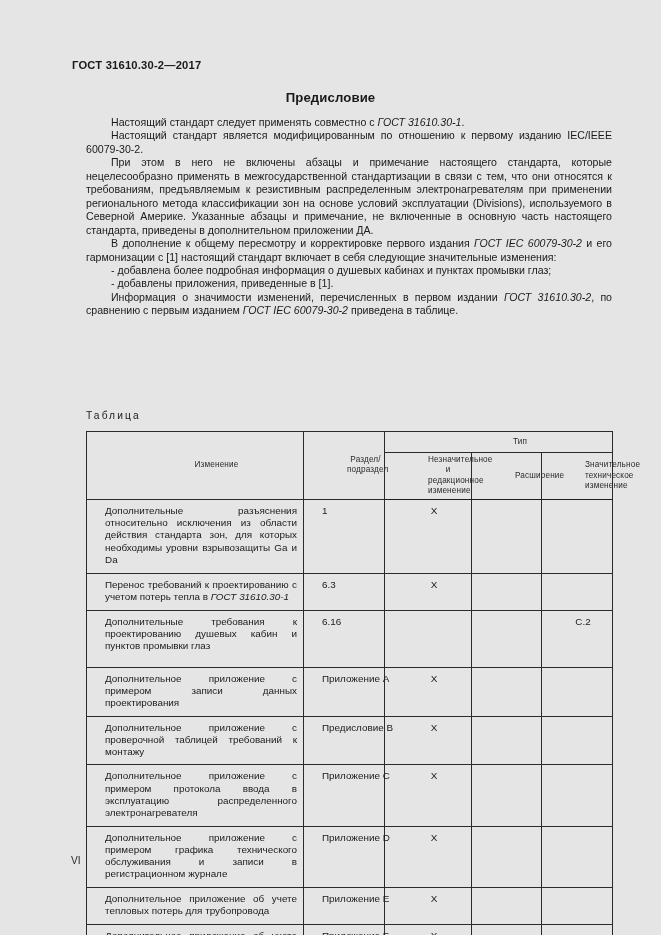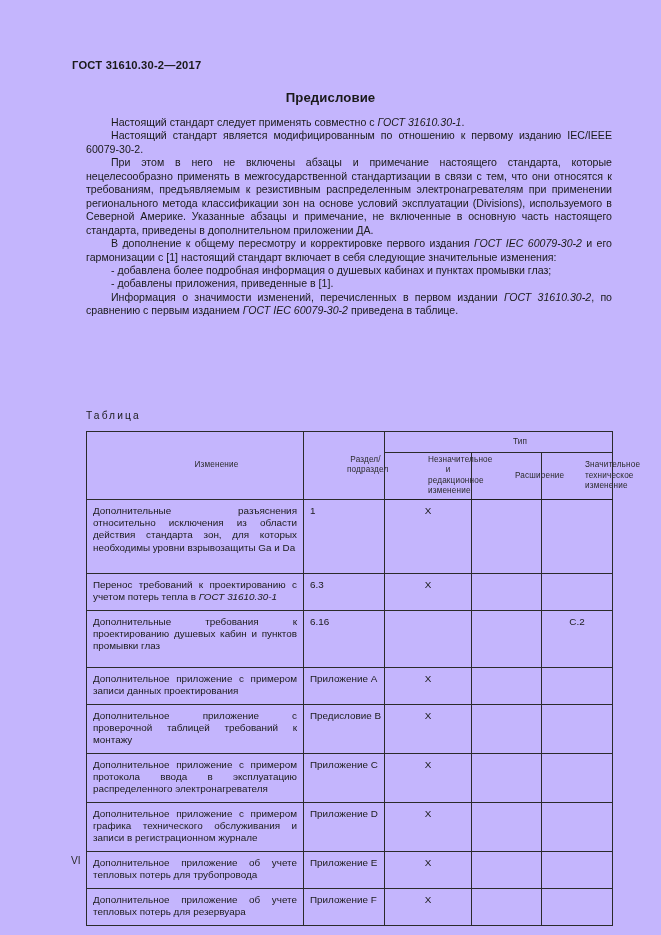--- a/index.html
+++ b/index.html
@@ -12,21 +12,21 @@
     height: 935px;
     position: relative;
     font-family: "Liberation Sans", sans-serif;
     color: #1a1a1a;
     overflow: hidden;
   }
 
   .page {
     position: absolute;
     inset: 0;
-    background: #c4b5fd;
+    background: #e5e5e5;
   }
 
   
   .running-head {
     position: absolute;
     top: 59px;
     left: 72px;
     font-size: 11.2px;
     font-weight: bold;
     letter-spacing: 0.2px;
@@ -115,21 +115,21 @@
     
   }
   th.th-sub {
     height: 38px;
     padding: 2px 3px;
   }
 
   .std-table tbody td {
     font-size: 9.9px;
     line-height: 12.3px;
-    padding: 5px 6px 6px 6px;
+    padding: 5px 6px 6px 18px;
   }
   td.cell-change {
     text-align: justify;
     text-justify: inter-word;
   }
   td.cell-change i { font-style: italic; }
   td.cell-clause {
     text-align: left;
     white-space: nowrap;
   }

